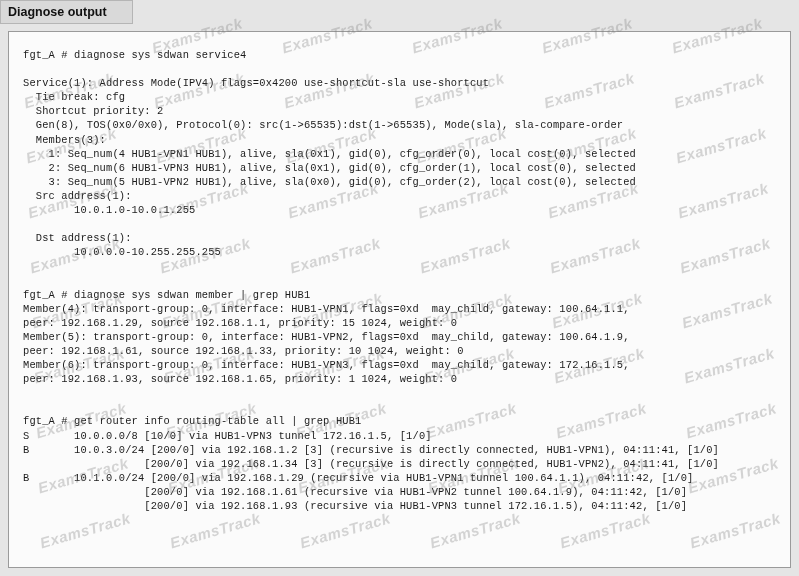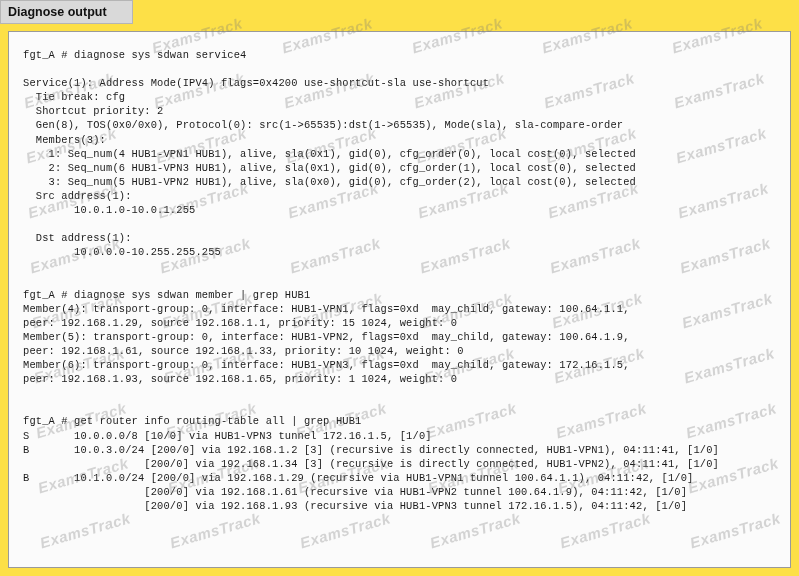--- a/index.html
+++ b/index.html
@@ -11,21 +11,21 @@
     width: 799px;
     height: 576px;
     font-family: "Liberation Sans", sans-serif;
     position: relative;
     overflow: hidden;
   }
   .page {
     position: relative;
     width: 799px;
     height: 576px;
-    background: #fde047;
+    background: #e5e5e5;
   }
   .title-bar {
     position: absolute;
     left: 0;
     top: 0;
     width: 133px;
     height: 24px;
     background: #d9d9d9;
     border: 1px solid #b5b5b5;
     box-sizing: border-box;

